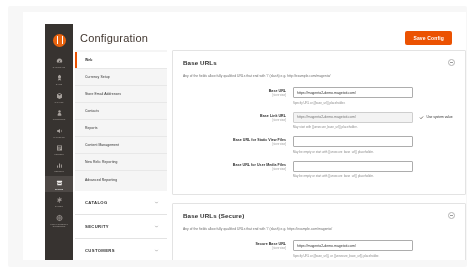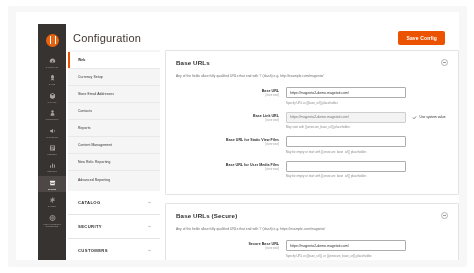--- a/index.html
+++ b/index.html
@@ -19,21 +19,21 @@
   .page-card {
     position: absolute;
     left: 8px; top: 6px;
     width: 459px; height: 261px;
     background: #f7f7f7;
     border-radius: 2px;
     overflow: hidden;
   }
   .page-inner {
     position: absolute;
-    left: 8px; top: 6px;
+    left: 15px; top: 6px;
     width: 443px; height: 248px;
     background: #ffffff;
     overflow: hidden;
   }
 
   
   .admin-nav {
     position: absolute;
     left: 22px; top: 12px;
     width: 28px; height: 243px;

